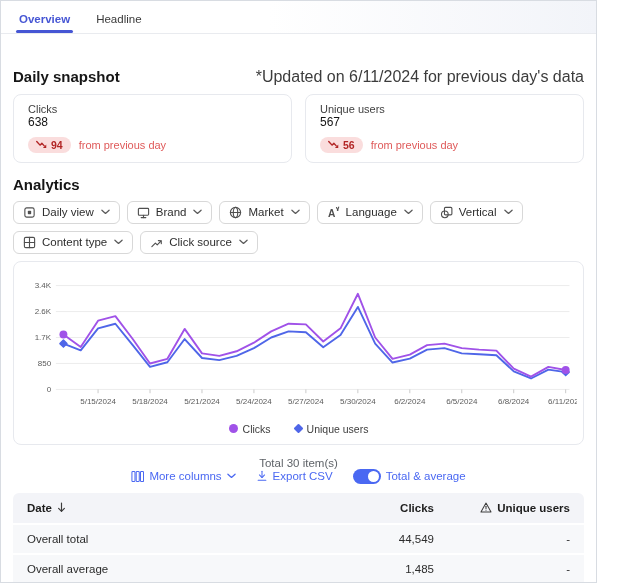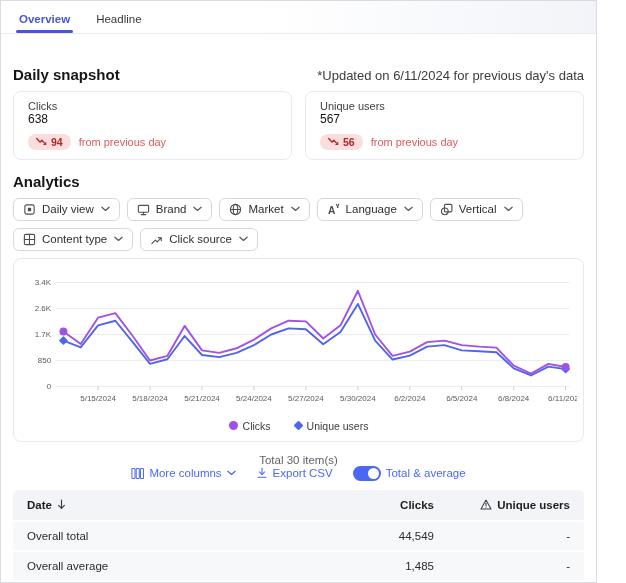--- a/index.html
+++ b/index.html
@@ -22,21 +22,21 @@
   .tab { font-size:11.5px; color:#3a3a3a; padding-bottom:8px; position:relative; cursor:pointer; }
   .tab.active { color:var(--tab-blue); font-weight:bold; }
   .tab.active::after {
     content:""; position:absolute; left:-3px; right:-3px; bottom:0; height:3px;
     background:var(--tab-blue); border-radius:2px;
   }
   .content { padding:0 12px; }
   
   .snap-head { display:flex; justify-content:space-between; align-items:baseline; margin:11px 0 8px; }
   .section-title { font-size:15px; font-weight:bold; color:#161616; margin:0; }
-  .updated-note { font-size:13px; color:#3c3c3c;margin-top:23px; }
+  .updated-note { font-size:16px; color:#3c3c3c;margin-top:23px; }
   .cards { display:flex; gap:13px; }
   .card { flex:1; border:1px solid #e7e9ee; border-radius:8px; padding:8px 14px 9px; background:#fff; }
   .card-label { font-size:11px; color:#3f3f3f; }
   .card-value { font-size:12px; font-weight:normal; color:#141414; margin:1px 0 7px; line-height:1.15; }
   .delta-row { display:flex; align-items:center; gap:8px; }
   .delta-badge {
     background:var(--badge-bg); color:var(--badge-fg);
     border-radius:10px; padding:2px 8px; font-size:10.5px; font-weight:bold;
     display:inline-flex; align-items:center; gap:4px;
   }

